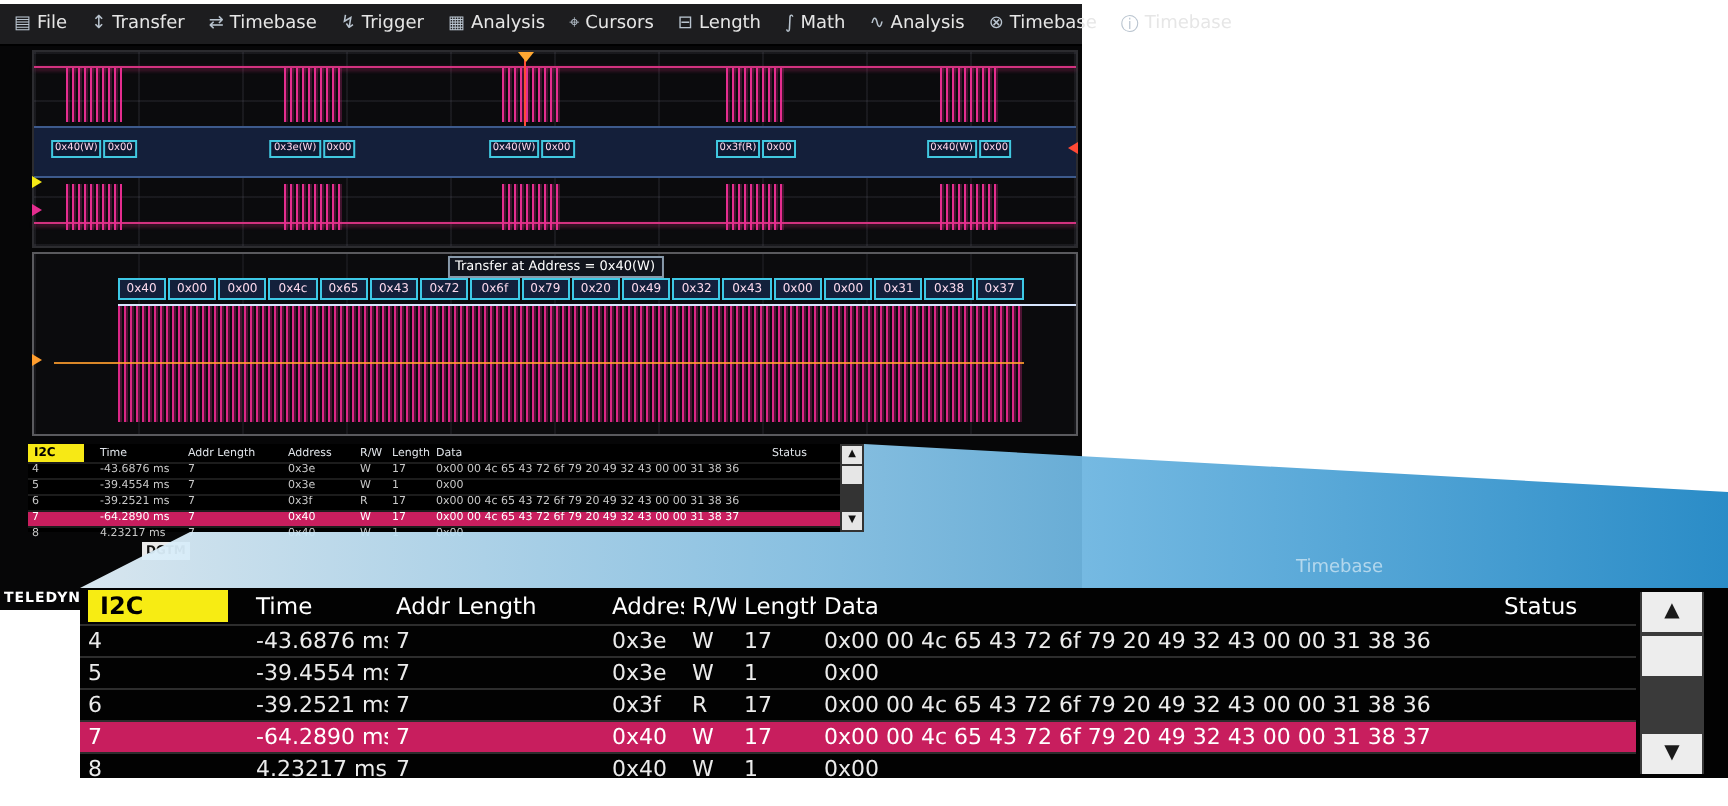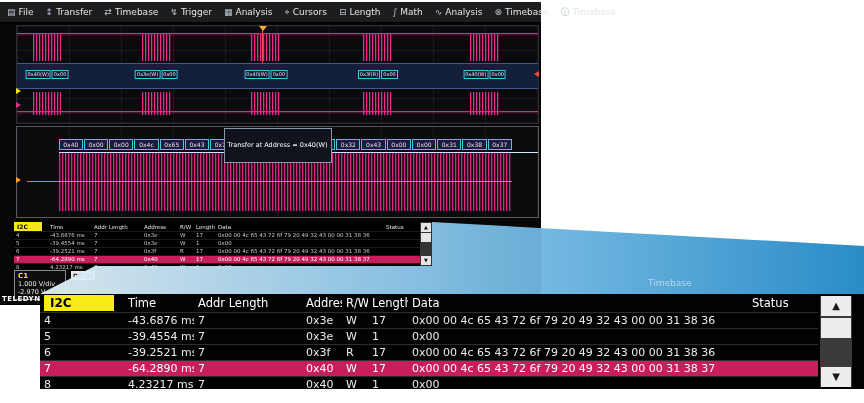--- a/index.html
+++ b/index.html
@@ -30,21 +30,21 @@
   .trig-line{position:absolute;left:47%;top:0;width:1px;height:38%;background:#ff4a36;}
   .trig-flag{position:absolute;left:calc(47% - 3px);top:0;width:0;height:0;
              border-left:4px solid transparent;border-right:4px solid transparent;border-top:5px solid #ffa832;}
   .mk-r{position:absolute;width:0;height:0;border-top:3px solid transparent;border-bottom:3px solid transparent;}
   .mk-l{position:absolute;width:0;height:0;border-top:3px solid transparent;border-bottom:3px solid transparent;}
 
   .grid2{position:absolute;left:16px;top:124px;width:521px;height:90px;background:#0b0b0d;border:1px solid #5a5a5e;
          background-image:repeating-linear-gradient(90deg,rgba(130,130,150,.10) 0 1px,transparent 1px 52px);}
   .zoom-title{position:absolute;left:50%;transform:translateX(-50%);top:1px;z-index:3;
               font-size:6.5px;line-height:9px;color:#fff;background:#10131c;border:1px solid #8899aa;
-              padding:12px 3px;white-space:nowrap;}
+              padding:0 3px;white-space:nowrap;}
   .byte-row{position:absolute;left:8%;right:5%;top:12px;height:11px;display:flex;gap:1px;z-index:2;}
   .byte{flex:1;background:#13203b;border:1px solid #3ec9e6;color:#fbd9ec;font-size:6px;line-height:9px;
         text-align:center;overflow:hidden;box-sizing:border-box;}
   .zwave{position:absolute;left:8%;right:5%;top:25px;bottom:6px;border-top:1px solid #d8e6ff;
          background:repeating-linear-gradient(90deg,rgba(230,40,140,.95) 0 1px,rgba(230,40,140,.3) 1px 2px,transparent 2px 3px);}
   .zorange{position:absolute;left:2%;right:5%;top:60%;height:1px;background:#ff9d2e;opacity:.85;}
   .zflat-r{position:absolute;right:0;width:5%;top:25px;height:1px;background:#d8e6ff;}
 
   
   .mini-table{position:absolute;left:14px;top:220px;width:418px;height:44px;background:#000;color:#c8c8c8;}
@@ -283,25 +283,20 @@
           <div></div>
       </div>
       <div class="mini-scroll">
         <div class="ms-box" style="top:1px;">▲</div>
         <div class="ms-box" style="top:11px;"></div>
         <div class="ms-box" style="bottom:1px;">▼</div>
       </div>
     </div>
 
     <div class="desc">
-      <div class="c1box">
-        <div class="c1name">C1</div>
-        <div class="c1line">1.000 V/div</div>
-        <div class="c1line">-2.970 V</div>
-      </div>
       <div class="dgtm">DGTM</div>
     </div>
 
     <div class="brand">TELEDYN</div>
   </div>
 
   <svg class="callout" width="864" height="403">
     <defs>
       <linearGradient id="cg" x1="0" y1="0" x2="1" y2="0">
         <stop offset="0" stop-color="#e3f2fb"></stop>

